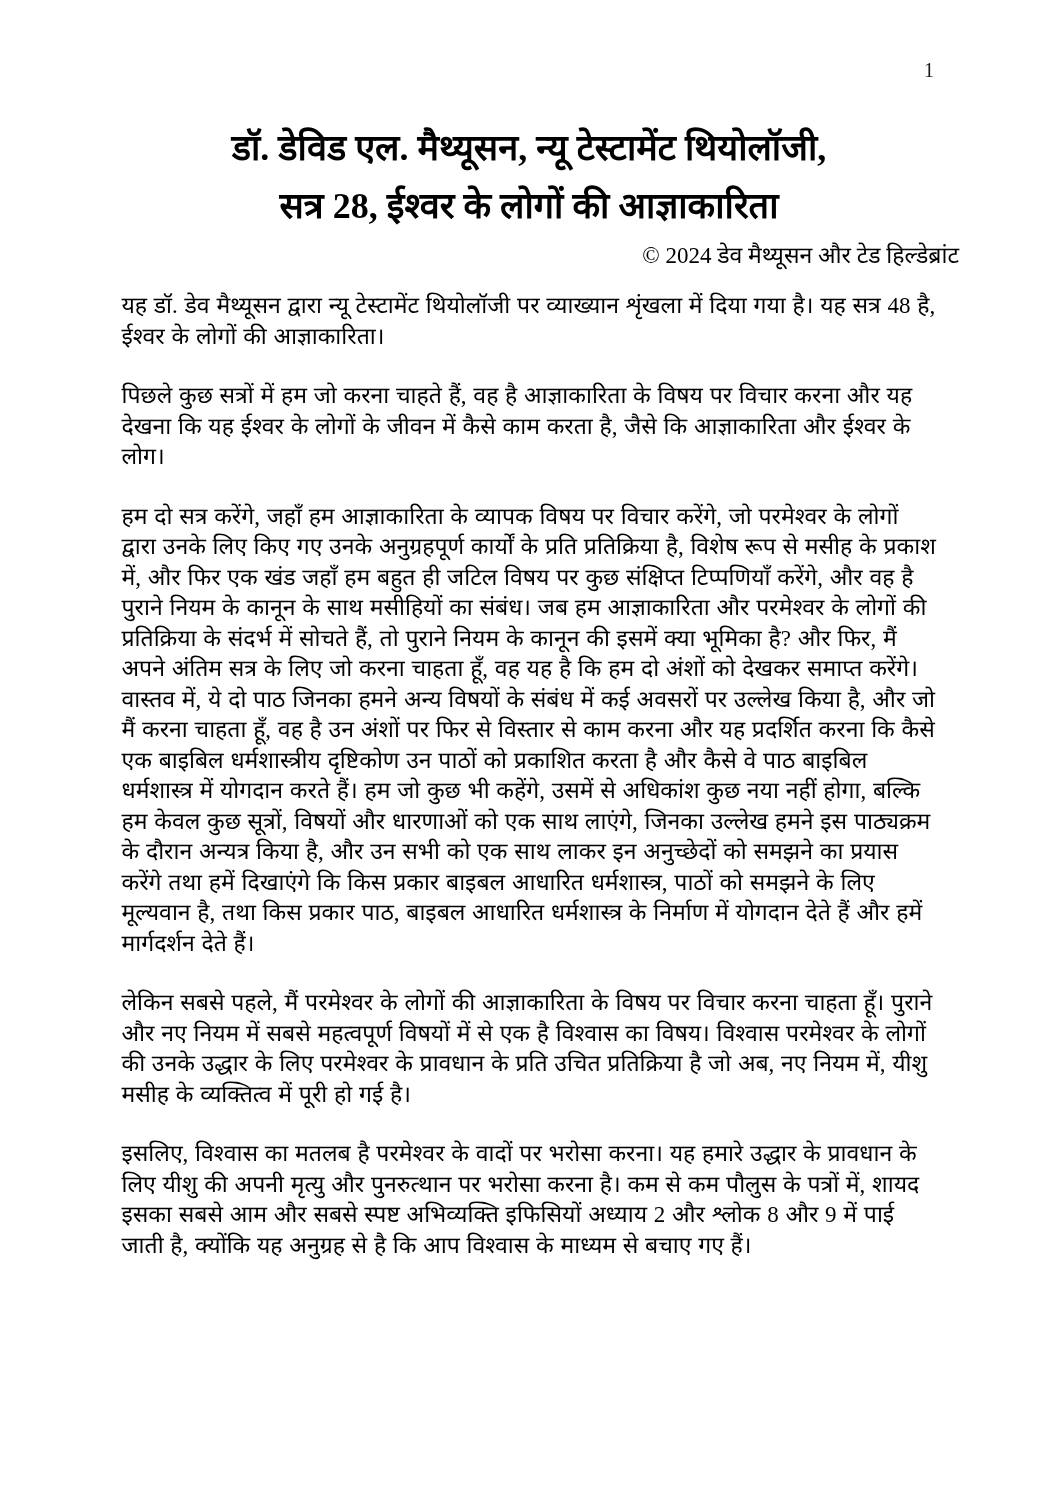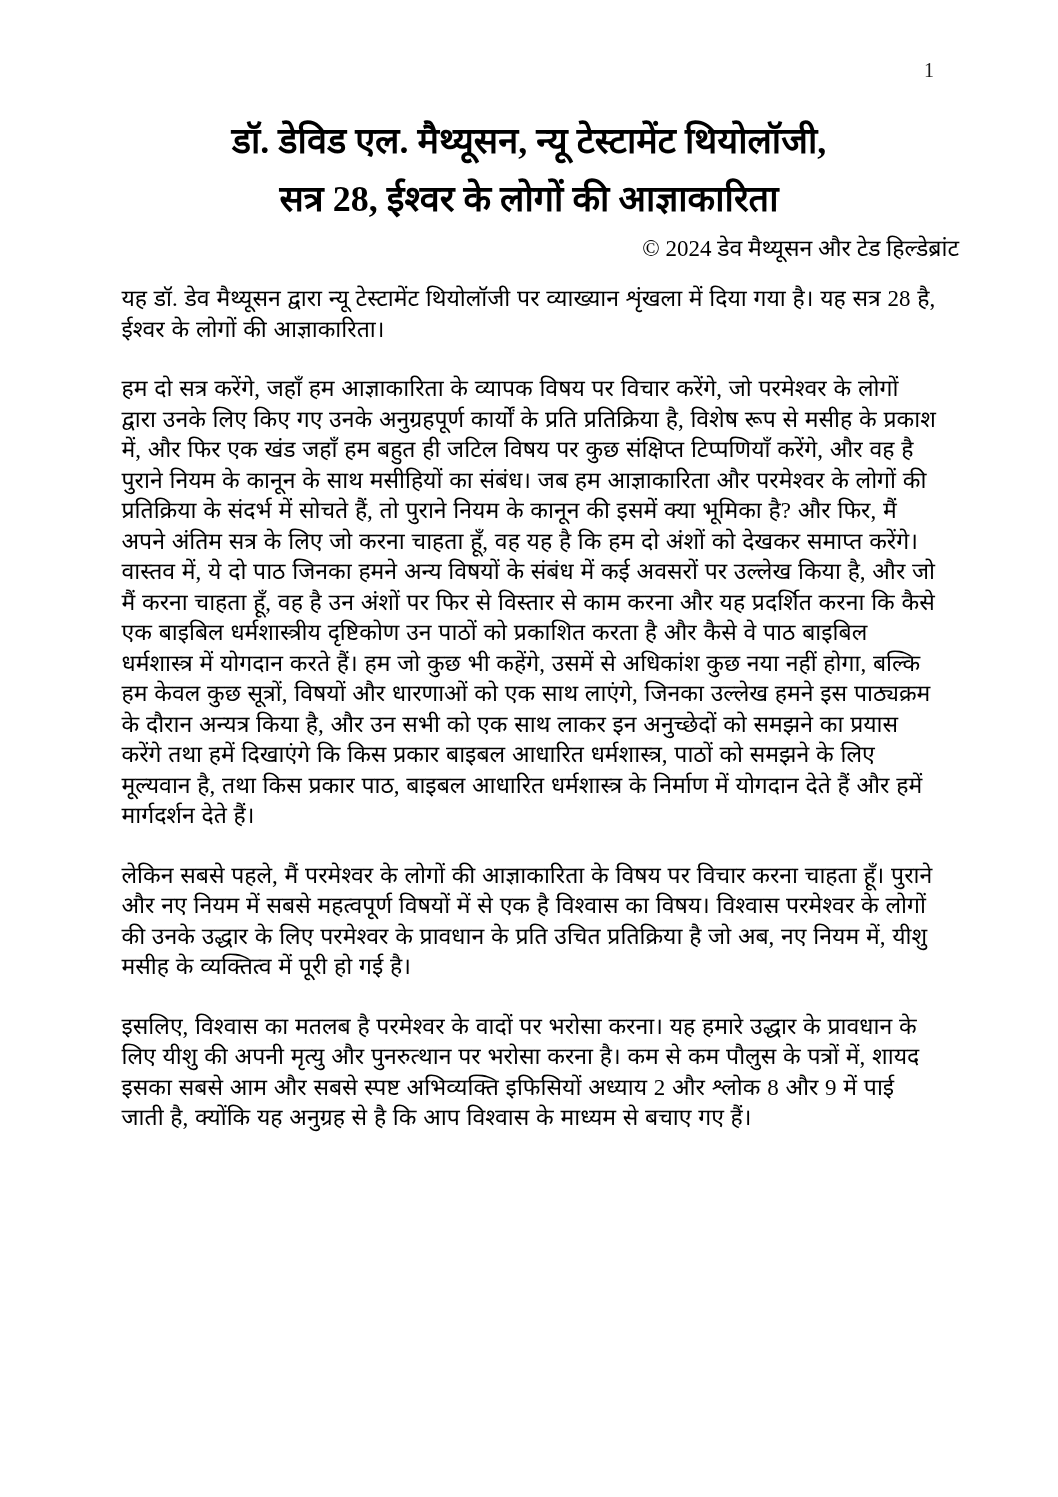--- a/index.html
+++ b/index.html
@@ -19,21 +19,21 @@
   }
   .page-number {
     position: absolute;
     top: 58px;
     right: 124px;
     font-size: 20px;
     line-height: 24px;
     color: #1a1a1a;
   }
   .title-block {
-    margin: 0 auto;
+    margin: 7px auto;
     padding-top: 112px;
     width: 860px;
     text-align: center;
   }
   .title-line {
     font-size: 36px;
     font-weight: 700;
     line-height: 58px;
     letter-spacing: 0;
   }
@@ -63,19 +63,20 @@
 
   <div class="page-number">1</div>
 
   <div class="title-block">
     <div class="title-line">डॉ. डेविड एल. मैथ्यूसन, न्यू टेस्टामेंट थियोलॉजी,</div>
     <div class="title-line">सत्र 28, ईश्वर के लोगों की आज्ञाकारिता</div>
     <div class="copyright-line">© 2024 डेव मैथ्यूसन और टेड हिल्डेब्रांट</div>
   </div>
 
   <div class="body-text">
-    <p>यह डॉ. डेव मैथ्यूसन द्वारा न्यू टेस्टामेंट थियोलॉजी पर व्याख्यान शृंखला में दिया गया है। यह सत्र 28 है, ईश्वर के लोगों की आज्ञाकारिता।</p>
+    <p>यह डॉ. डेव मैथ्यूसन द्वारा न्यू टेस्टामेंट थियोलॉजी पर व्याख्यान शृंखला में दिया गया है। यह सत्र 48 है, ईश्वर के लोगों की आज्ञाकारिता।</p>
+    <p>पिछले कुछ सत्रों में हम जो करना चाहते हैं, वह है आज्ञाकारिता के विषय पर विचार करना और यह देखना कि यह ईश्वर के लोगों के जीवन में कैसे काम करता है, जैसे कि आज्ञाकारिता और ईश्वर के लोग।</p>
     <p>हम दो सत्र करेंगे, जहाँ हम आज्ञाकारिता के व्यापक विषय पर विचार करेंगे, जो परमेश्वर के लोगों द्वारा उनके लिए किए गए उनके अनुग्रहपूर्ण कार्यों के प्रति प्रतिक्रिया है, विशेष रूप से मसीह के प्रकाश में, और फिर एक खंड जहाँ हम बहुत ही जटिल विषय पर कुछ संक्षिप्त टिप्पणियाँ करेंगे, और वह है पुराने नियम के कानून के साथ मसीहियों का संबंध। जब हम आज्ञाकारिता और परमेश्वर के लोगों की प्रतिक्रिया के संदर्भ में सोचते हैं, तो पुराने नियम के कानून की इसमें क्या भूमिका है? और फिर, मैं अपने अंतिम सत्र के लिए जो करना चाहता हूँ, वह यह है कि हम दो अंशों को देखकर समाप्त करेंगे। वास्तव में, ये दो पाठ जिनका हमने अन्य विषयों के संबंध में कई अवसरों पर उल्लेख किया है, और जो मैं करना चाहता हूँ, वह है उन अंशों पर फिर से विस्तार से काम करना और यह प्रदर्शित करना कि कैसे एक बाइबिल धर्मशास्त्रीय दृष्टिकोण उन पाठों को प्रकाशित करता है और कैसे वे पाठ बाइबिल धर्मशास्त्र में योगदान करते हैं। हम जो कुछ भी कहेंगे, उसमें से अधिकांश कुछ नया नहीं होगा, बल्कि हम केवल कुछ सूत्रों, विषयों और धारणाओं को एक साथ लाएंगे, जिनका उल्लेख हमने इस पाठ्यक्रम के दौरान अन्यत्र किया है, और उन सभी को एक साथ लाकर इन अनुच्छेदों को समझने का प्रयास करेंगे तथा हमें दिखाएंगे कि किस प्रकार बाइबल आधारित धर्मशास्त्र, पाठों को समझने के लिए मूल्यवान है, तथा किस प्रकार पाठ, बाइबल आधारित धर्मशास्त्र के निर्माण में योगदान देते हैं और हमें मार्गदर्शन देते हैं।</p>
     <p>लेकिन सबसे पहले, मैं परमेश्वर के लोगों की आज्ञाकारिता के विषय पर विचार करना चाहता हूँ। पुराने और नए नियम में सबसे महत्वपूर्ण विषयों में से एक है विश्वास का विषय। विश्वास परमेश्वर के लोगों की उनके उद्धार के लिए परमेश्वर के प्रावधान के प्रति उचित प्रतिक्रिया है जो अब, नए नियम में, यीशु मसीह के व्यक्तित्व में पूरी हो गई है।</p>
     <p>इसलिए, विश्वास का मतलब है परमेश्वर के वादों पर भरोसा करना। यह हमारे उद्धार के प्रावधान के लिए यीशु की अपनी मृत्यु और पुनरुत्थान पर भरोसा करना है। कम से कम पौलुस के पत्रों में, शायद इसका सबसे आम और सबसे स्पष्ट अभिव्यक्ति इफिसियों अध्याय 2 और श्लोक 8 और 9 में पाई जाती है, क्योंकि यह अनुग्रह से है कि आप विश्वास के माध्यम से बचाए गए हैं।</p>
   </div>
 
 </div>
 
 </body></html>

